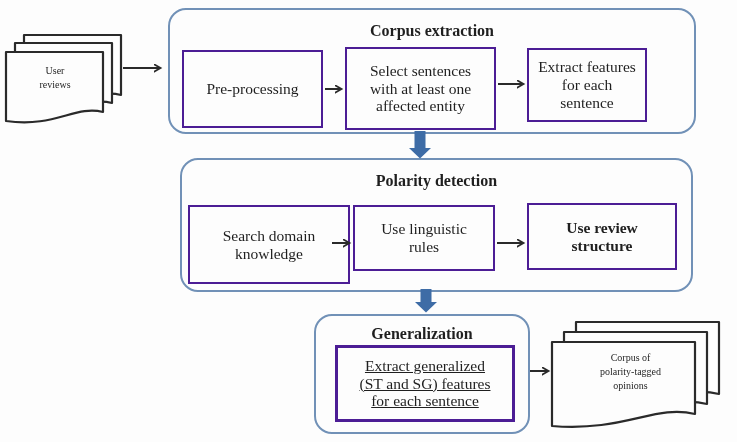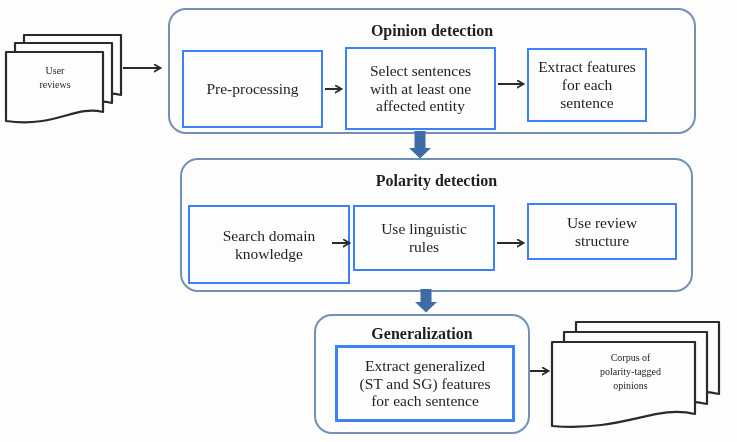--- a/index.html
+++ b/index.html
@@ -8,58 +8,58 @@
     font-family:"Liberation Serif","DejaVu Serif",serif;color:#1f1f1f;
   }
   .container{
     position:absolute;box-sizing:border-box;border:2px solid #7191b7;border-radius:18px;
     background:transparent;z-index:1;
   }
   .container-title{
     position:absolute;left:0;right:0;text-align:center;font-weight:bold;font-size:16px;z-index:2;
   }
   .pbox{
-    position:absolute;box-sizing:border-box;border:2px solid #3b82f6;background:#fdfdfd;
+    position:absolute;box-sizing:border-box;border:2px solid #4c1d95;background:#fdfdfd;
     display:flex;align-items:center;justify-content:center;text-align:center;
     font-size:15.5px;line-height:1.16;white-space:pre-line;z-index:2;padding:2px;
   }
-  .pbox.thick{border-width:3px;}
+  .pbox.thick{border-width:3px;text-decoration:underline;}
   svg.layer{position:absolute;left:0;top:0;z-index:3;pointer-events:none;}
   .doc-label{
     position:absolute;text-align:center;font-size:10px;line-height:1.38;
     white-space:pre-line;z-index:4;
   }
 </style>
 </head>
 <body>
 
 <div class="stage">
 
   <div class="container" style="left:168px;top:8px;width:528px;height:126px;"></div>
-  <div class="container-title" style="left:168px;top:22px;width:528px;">Opinion detection</div>
+  <div class="container-title" style="left:168px;top:22px;width:528px;">Corpus extraction</div>
 
   <div class="container" style="left:180px;top:158px;width:513px;height:134px;"></div>
   <div class="container-title" style="left:180px;top:172px;width:513px;">Polarity detection</div>
 
   <div class="container" style="left:314px;top:314px;width:216px;height:120px;"></div>
   <div class="container-title" style="left:314px;top:325px;width:216px;">Generalization</div>
 
   <div class="pbox" style="left:182px;top:50px;width:141px;height:78px;text-align:center;">Pre-processing</div>
   <div class="pbox" style="left:345px;top:47px;width:151px;height:83px;">Select sentences
 with at least one
 affected entity</div>
   <div class="pbox" style="left:527px;top:48px;width:120px;height:74px;">Extract features
 for each
 sentence</div>
 
   <div class="pbox" style="left:188px;top:205px;width:162px;height:79px;">Search domain
 knowledge</div>
   <div class="pbox" style="left:353px;top:205px;width:142px;height:66px;">Use linguistic
 rules</div>
-  <div class="pbox" style="left:527px;top:203px;width:150px;height:57px;">Use review
+  <div class="pbox" style="left:527px;top:203px;width:150px;height:67px;font-weight:bold;">Use review
 structure</div>
 
   <div class="pbox thick" style="left:335px;top:345px;width:180px;height:77px;">Extract generalized
 (ST and SG) features
 for each sentence</div>
 
   <svg class="layer" width="737" height="442" viewBox="0 0 737 442">
     <defs>
       <marker id="openhead" markerWidth="10" markerHeight="10" refX="6.5" refY="4" orient="auto" markerUnits="userSpaceOnUse">
         <path d="M0,0 L7,4 L0,8" fill="none" stroke="#2a2a2a" stroke-width="1.8"></path>

